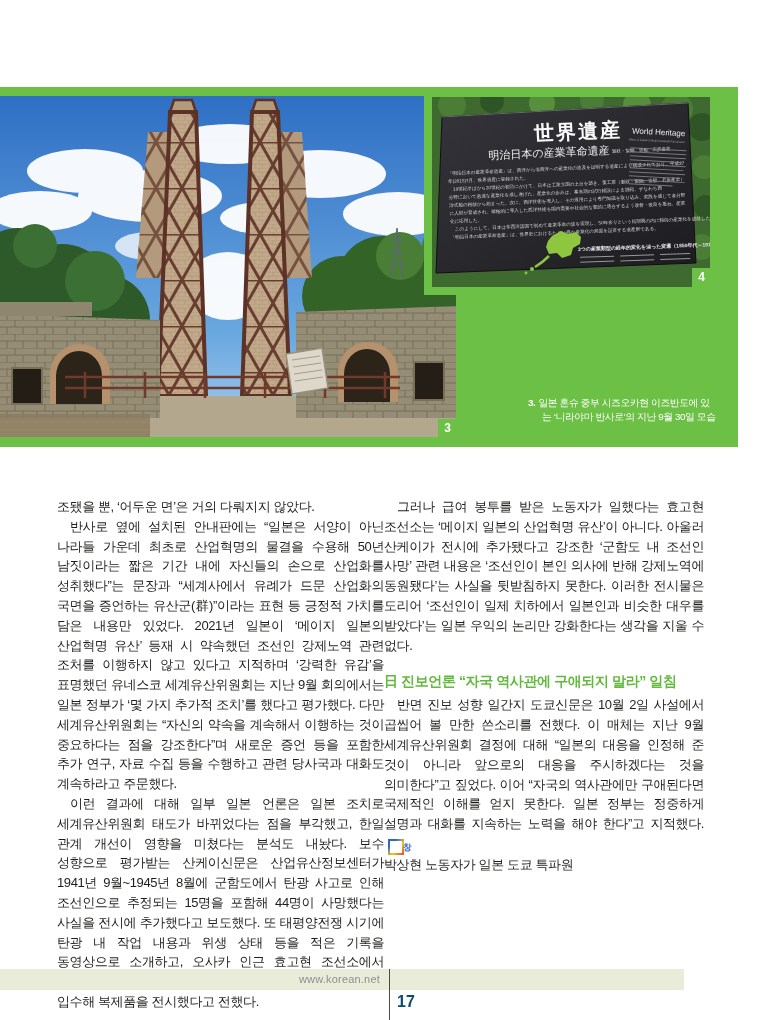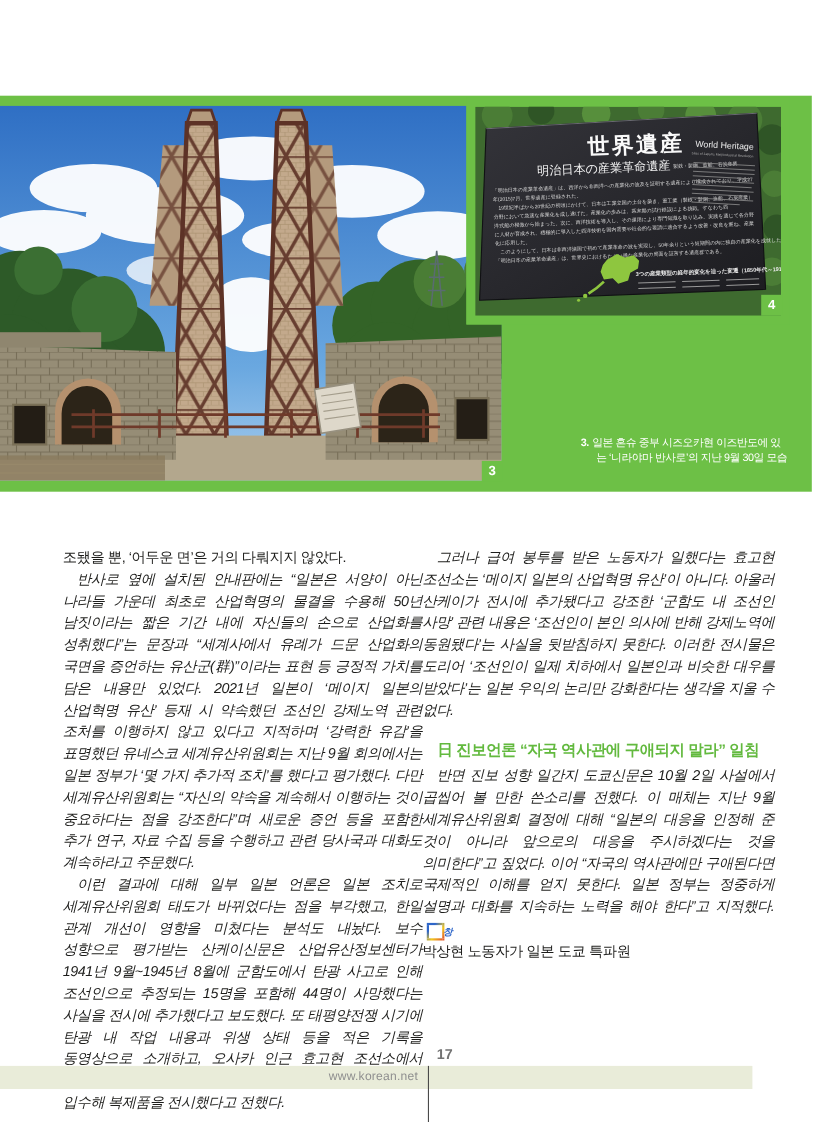--- a/index.html
+++ b/index.html
@@ -36,43 +36,43 @@
   .article{
     position:absolute;left:57px;top:497px;width:661px;display:flex;
     color:var(--body_text,#1d1d1b);
   }
   .col-left{width:327px;}
   .col-right{width:320px;}
   p.body{
     margin:0;font-size:13px;line-height:19.8px;text-align:justify;
     letter-spacing:-0.4px;word-break:keep-all;word-wrap:break-word;
   }
-  p.indent{text-indent:13px;font-style:italic;}
+  p.indent{text-indent:13px;}
   .subhead{
     margin:17px 0 5px 0;font-size:14px;line-height:18px;font-weight:bold;
-    color:var(--heading_green,#62b93e);letter-spacing:-0.4px;text-align:center;
+    color:var(--heading_green,#62b93e);letter-spacing:-0.4px;
   }
   .byline{margin-top:3px;text-align:right;}
   .endmark{
     display:inline-block;width:12px;height:12px;margin-left:4px;vertical-align:-2px;
     font-size:8.5px;line-height:12px;text-align:center;color:#2e66c9;font-weight:bold;
     border:2px solid;border-image:linear-gradient(135deg,#2e66c9 25%,#f2c71d 60%,#e2572f) 1;
   }
   
   .footer-band{
     position:absolute;left:0;top:969px;width:684px;height:21px;
     background:var(--footer_band,#e9ecd9);
   }
   .footer-url{
     position:absolute;left:0;top:0;width:380px;text-align:right;
     font-size:11px;line-height:21px;color:#8f8f8f;letter-spacing:0.2px;
   }
   .footer-divider{position:absolute;left:389px;top:969px;width:1px;height:51px;background:#4a4a4a;}
   .footer-page{
-    position:absolute;left:397px;top:948px;font-size:13px;line-height:21px;font-weight:bold;color:#737373;
+    position:absolute;left:397px;top:991px;font-size:16px;line-height:21px;font-weight:bold;color:#0c4a6e;
   }
 </style>
 </head>
 <body>
 
 <div class="page">
 
   <div class="photo-panel">
 
     <div class="photo-left">

